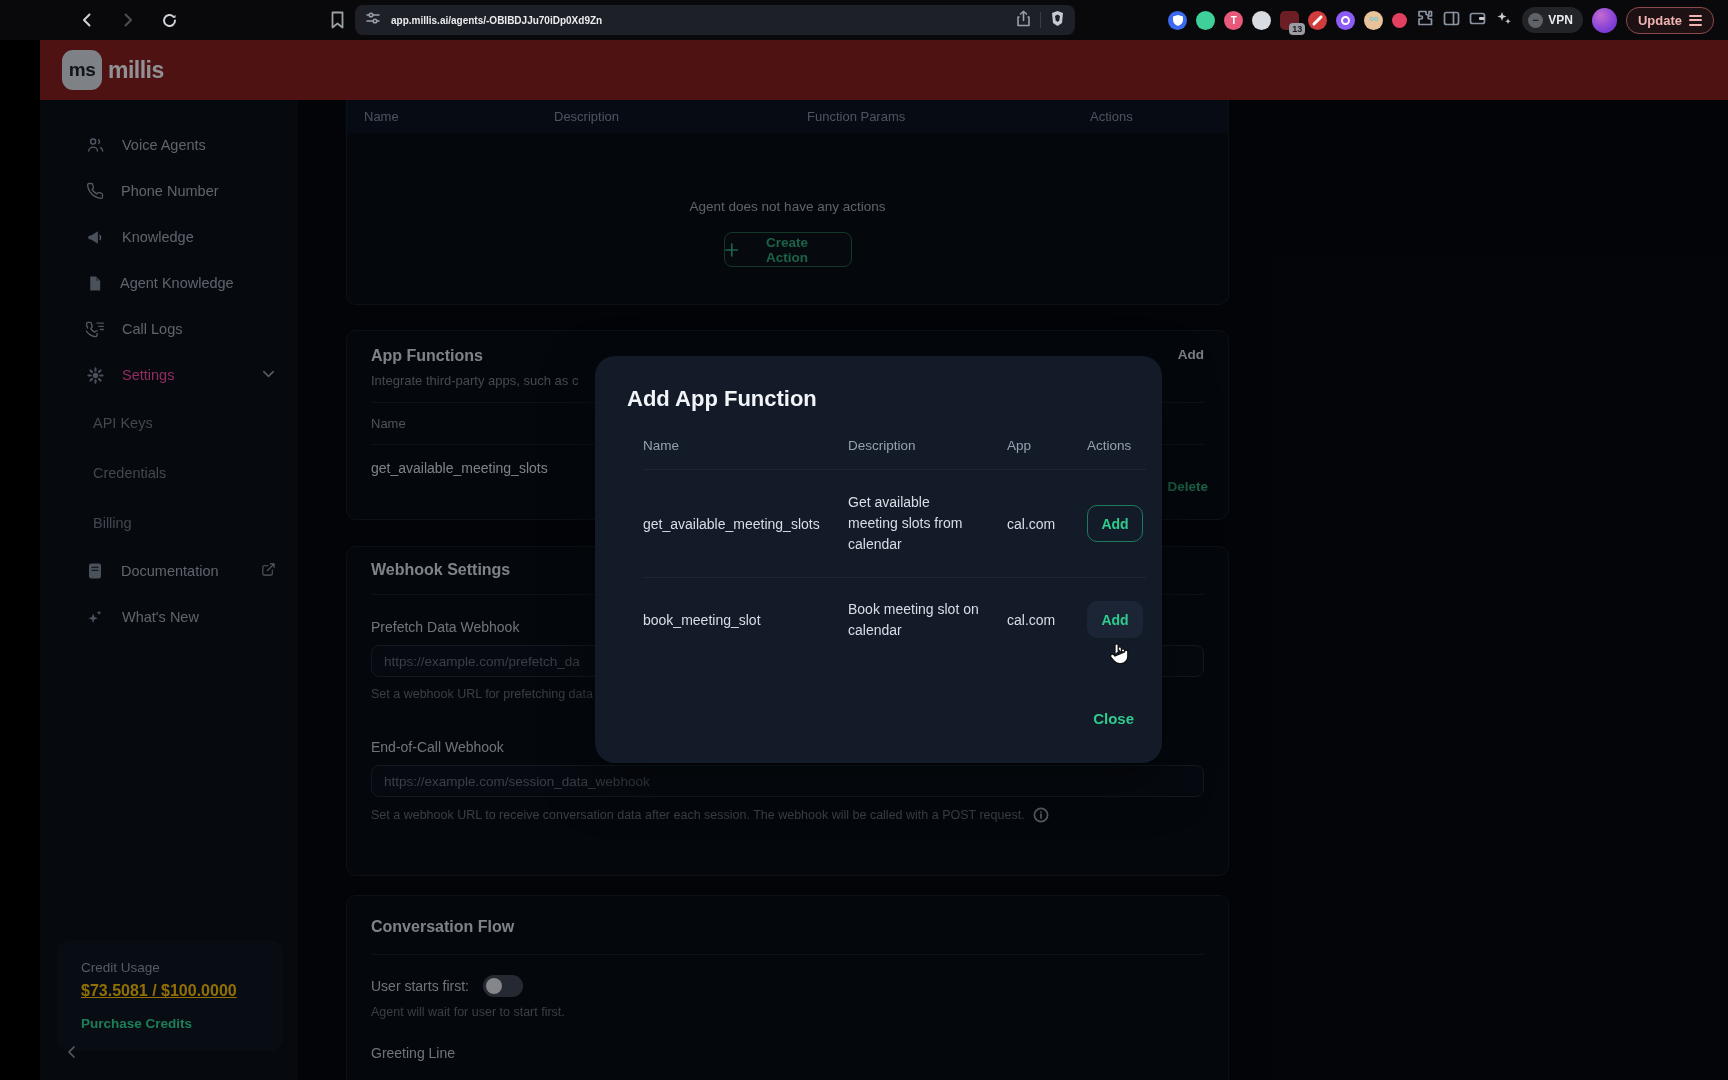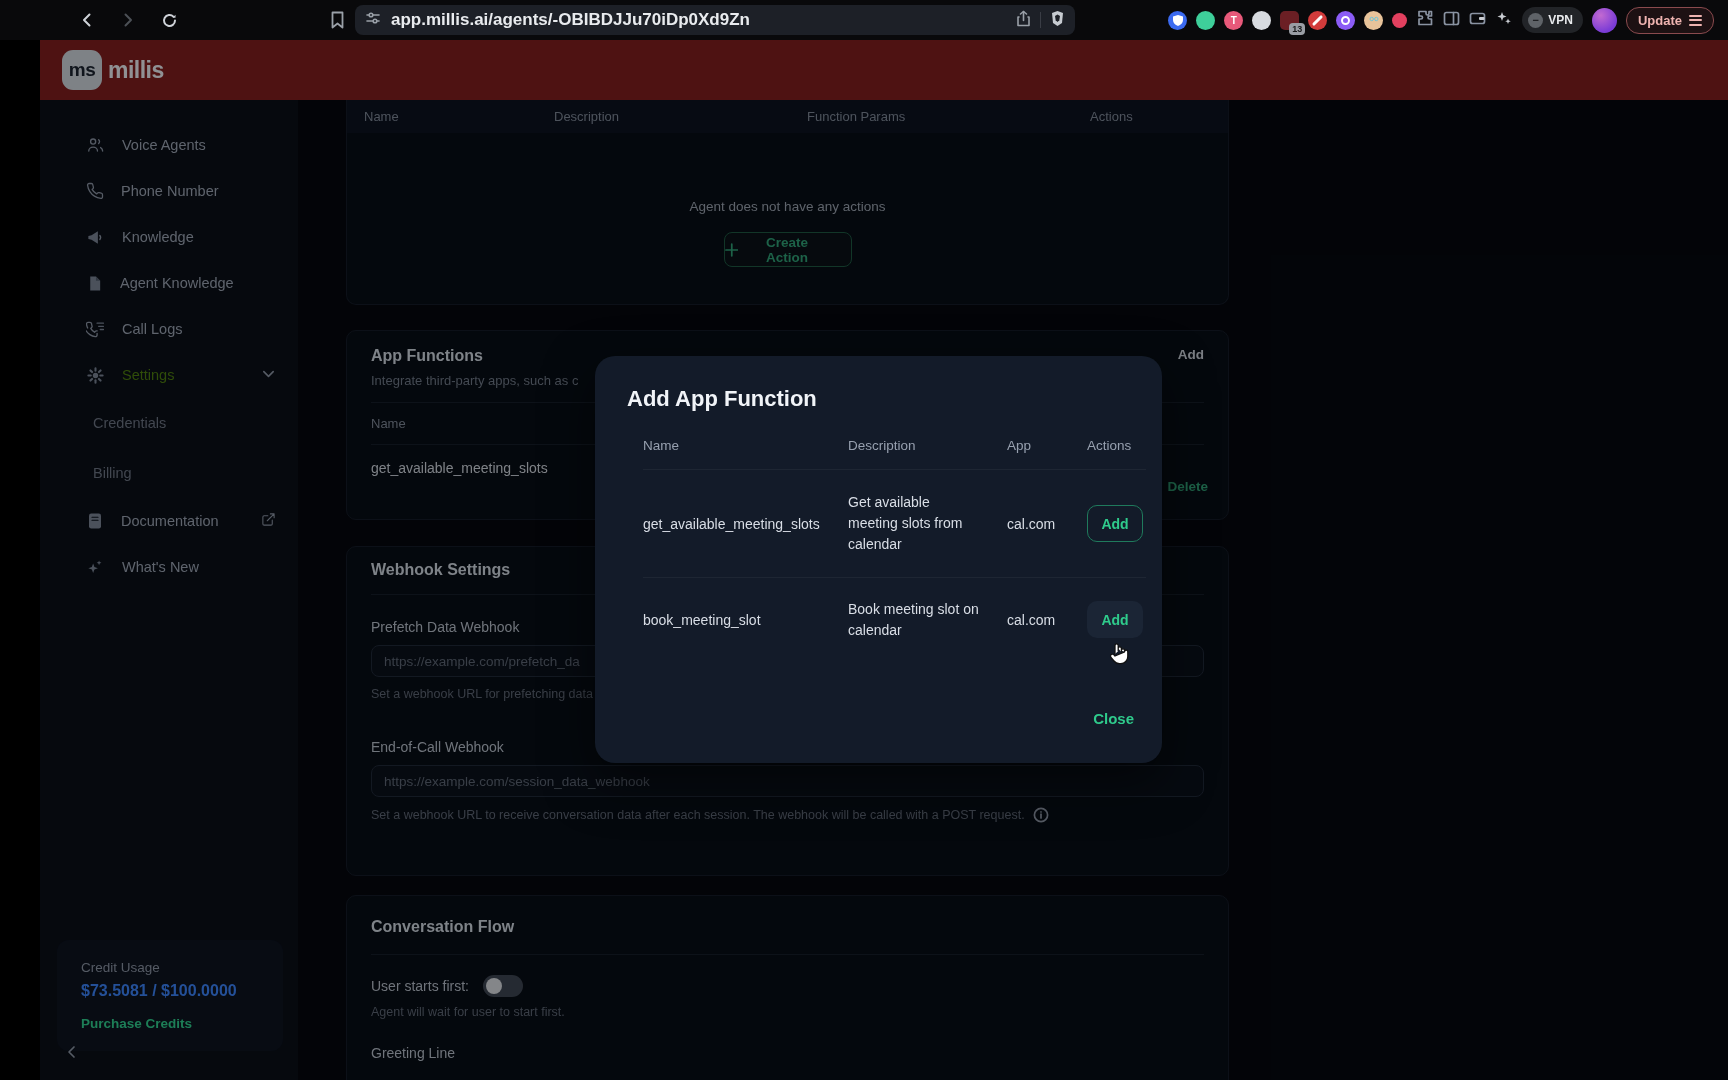--- a/index.html
+++ b/index.html
@@ -6,21 +6,21 @@
   html,body { background:#000; }
   body { font-family:"Liberation Sans", sans-serif; }
   .screen { position:relative; width:1728px; height:1080px; overflow:hidden; background:#000; }
 
   
   .browser { position:absolute; left:0; top:0; width:1728px; height:40px; background:#09090b; }
   .nav-cluster { position:absolute; left:78px; top:0; height:40px; display:flex; align-items:center; gap:23px; }
   .nav-ic { width:18px; height:18px; display:flex; align-items:center; justify-content:center; }
   .bookmark-wrap { position:absolute; left:330px; top:11px; }
   .url-pill { position:absolute; left:355px; top:5px; width:720px; height:30px; background:#1d2027; border-radius:8px; display:flex; align-items:center; padding:0 10px; }
-  .url-text { color:#e9ebee; font-size:17px; font-weight:bold; margin-left:10px; flex:1; white-space:nowrap; overflow:hidden; }
+  .url-text { color:#e9ebee; font-size:10px; font-weight:bold; margin-left:10px; flex:1; white-space:nowrap; overflow:hidden; }
   .url-sep { width:1px; height:16px; background:#3a3d45; margin:0 9px; }
   .right-cluster { position:absolute; right:14px; top:0; height:40px; display:flex; align-items:center; gap:9px; }
   .ext { width:19px; height:19px; border-radius:50%; position:relative; display:flex; align-items:center; justify-content:center; font-size:10px; font-weight:bold; color:#fff; flex:none; }
   .ext.square { border-radius:5px; }
   .ext .badge { position:absolute; right:-6px; bottom:-5px; background:#9a9da4; color:#1b1b1d; font-size:9px; font-weight:bold; border-radius:4px; padding:0 3px; line-height:12px; }
   .ext .slash { position:absolute; width:13px; height:3px; background:#fff; transform:rotate(-45deg); border-radius:2px; }
   .ext .ring { width:9px; height:9px; border:2.5px solid #fff; border-radius:50%; }
   .vpn-pill { height:26px; border-radius:13px; background:#222428; display:flex; align-items:center; gap:5px; padding:0 10px 0 6px; color:#e8eaed; font-size:12px; font-weight:bold; flex:none; }
   .vpn-dot { width:15px; height:15px; border-radius:50%; background:#5f6368; color:#1c1d20; display:flex; align-items:center; justify-content:center; font-size:11px; line-height:1; }
   .profile-dot { width:25px; height:25px; border-radius:50%; background:radial-gradient(circle at 35% 30%, #c26ad1, #7a3bd6 70%); flex:none; }
@@ -41,21 +41,21 @@
   .user-name { color:#e4e8ed; font-size:15px; font-weight:bold; }
 
   .sidebar { position:absolute; left:0; top:60px; width:258px; height:980px; background:#0a0f18; z-index:1; }
   .side-item { display:flex; align-items:center; gap:17px; height:46px; padding-left:46px; color:#99a2b0; font-size:14.5px; cursor:pointer; position:relative; }
   .side-item svg { flex:none; }
   .side-sub { height:50px; padding-left:53px; color:#6b7381; font-size:14.5px; display:flex; align-items:center; cursor:pointer; }
   .side-chevron { position:absolute; right:22px; }
   .side-ext { position:absolute; right:22px; }
   .credit-card { position:absolute; left:17px; right:15px; top:840px; background:#0d1420; border-radius:12px; padding:20px 24px; }
   .credit-title { color:#8a93a2; font-size:13.5px; }
-  .credit-usage { color:#3b82f6; font-size:16px; font-weight:bold; margin-top:7px; }
+  .credit-usage { color:#eab308; font-size:16px; font-weight:bold; margin-top:7px;text-decoration:underline; }
   .credit-purchase { font-size:13.5px; font-weight:bold; margin-top:16px; cursor:pointer; }
   .collapse-btn { position:absolute; left:24px; bottom:16px; color:#8a93a2; cursor:pointer; }
 
   .main { position:absolute; left:258px; top:60px; right:0; bottom:0; }
   .card { position:absolute; left:48px; width:883px; background:#080d15; border:1px solid #141b27; border-radius:10px; }
   .divider { height:1px; background:#151d29; }
   .card-title { color:#ccd3dc; font-size:16px; font-weight:bold; }
   .card-sub { color:#6e7886; font-size:13px; margin-top:8px; }
 
   
@@ -254,39 +254,42 @@
             <path class="ic" d="M14 16.9v2a2 2 0 0 1-2.2 2 15.8 15.8 0 0 1-6.9-2.5 15.5 15.5 0 0 1-4.8-4.8"></path>
             <path class="ic" d="M2.1 10.1A15.8 15.8 0 0 1 .6 5.1 2 2 0 0 1 2.6 3h2.4a2 2 0 0 1 2 1.7c.1.9.3 1.8.6 2.7a2 2 0 0 1-.5 2.1L6 10.6a12.8 12.8 0 0 0 4.8 4.8l1.1-1.1a2 2 0 0 1 2.1-.5"></path>
             <g stroke="#7a8494" stroke-width="1.7" stroke-linecap="round">
               <line x1="14" y1="4" x2="22" y2="4"></line>
               <line x1="16" y1="8" x2="22" y2="8"></line>
               <line x1="18" y1="12" x2="22" y2="12"></line>
             </g>
           </svg>
         <span>Call Logs</span>
       </div>
-      <div class="side-item" style="color:#4d7c0f;">
+      <div class="side-item" style="color:#ec4899;">
         <svg width="19" height="19" viewBox="0 0 24 24">
             <circle cx="12" cy="12" r="3.4" fill="#7a8494"></circle>
             <g stroke="#7a8494" stroke-width="2.6" stroke-linecap="round">
               <line x1="12" y1="3" x2="12" y2="6"></line>
               <line x1="12" y1="18" x2="12" y2="21"></line>
               <line x1="3" y1="12" x2="6" y2="12"></line>
               <line x1="18" y1="12" x2="21" y2="12"></line>
               <line x1="5.6" y1="5.6" x2="7.7" y2="7.7"></line>
               <line x1="16.3" y1="16.3" x2="18.4" y2="18.4"></line>
               <line x1="5.6" y1="18.4" x2="7.7" y2="16.3"></line>
               <line x1="16.3" y1="7.7" x2="18.4" y2="5.6"></line>
             </g>
           </svg>
         <span>Settings</span>
         <span class="side-chevron"><svg width="15" height="15" viewBox="0 0 16 16">
               <path d="M3 6l5 5 5-5" class="ic" stroke="#6b7381"></path>
             </svg></span>
       </div>
+      <div class="side-sub">
+          <span>API Keys</span>
+        </div>
       <div class="side-sub">
           <span>Credentials</span>
         </div>
       <div class="side-sub">
           <span>Billing</span>
         </div>
       <div class="side-item">
         <svg width="18" height="18" viewBox="0 0 24 24">
             <rect x="4" y="2" width="16" height="20" rx="3" fill="#7a8494"></rect>
             <g stroke="#0a0f18" stroke-width="1.6" stroke-linecap="round">

